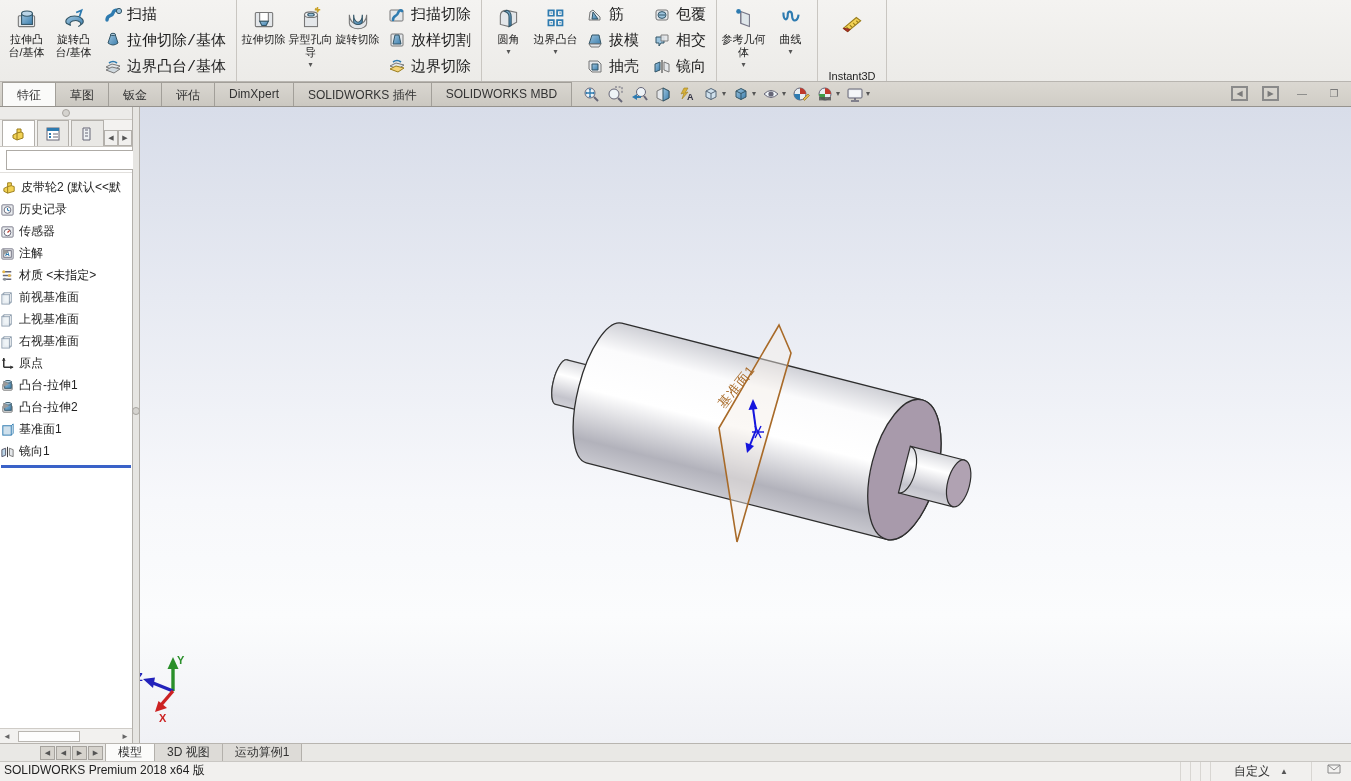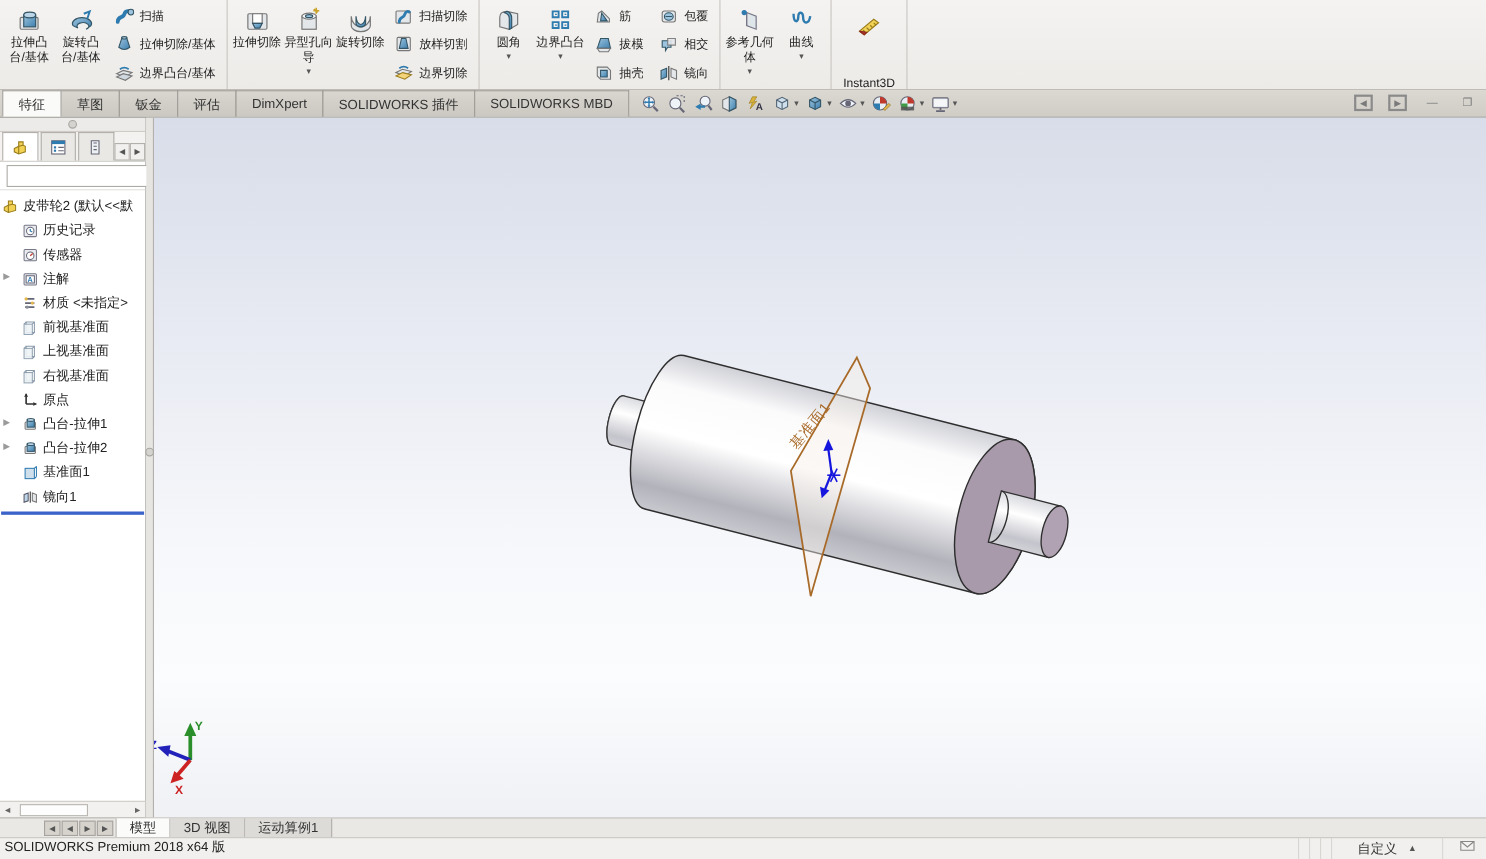--- a/index.html
+++ b/index.html
@@ -9,21 +9,21 @@
 
   
   .ribbon { height:82px; background:linear-gradient(#f4f3f1,#ecebe8); border-bottom:1px solid #b8b5b0; display:flex; align-items:stretch; }
   .rgroup { display:flex; align-items:stretch; padding:1px 3px; border-right:1px solid #c9c6c1; }
   .bigbtn { width:47px; display:flex; flex-direction:column; align-items:center; padding-top:5px; font-size:11px; line-height:13px; text-align:center; cursor:default; border-radius:2px; }
   .bigbtn .icon24 { width:26px; height:26px; flex:none; }
   .bigbtn .lbl { margin-top:1px; }
   .bigbtn.wide { width:62px; padding-top:10px;gap:32px; }
   .darr { font-size:8px; color:#555; line-height:8px; margin-top:2px; }
   .stack { display:flex; flex-direction:column; justify-content:space-around; padding:1px 2px; }
-  .smallbtn { display:flex; align-items:center; gap:5px; font-size:11px; height:24px; padding:0 5px; border-radius:2px; }
+  .smallbtn { display:flex; align-items:center; gap:5px; font-size:15px; height:24px; padding:0 5px; border-radius:2px;font-family:Liberation Mono, monospace; }
   .icon16 { width:18px; height:18px; flex:none; }
 
   
   .tabrow { height:25px; background:linear-gradient(#dbd8d2,#d0cdc6); border-bottom:1px solid #96938e; display:flex; align-items:flex-end; position:relative; }
   .rtabs { display:flex; height:24px; margin-left:2px; }
   .rtab { padding:4px 14px 3px 14px; font-size:12px; color:#333; background:linear-gradient(#d9d6d0,#cbc8c1); border:1px solid #a29f99; border-bottom:none; margin-right:-1px; white-space:nowrap; }
   .rtab.active { background:#fafaf9; font-weight:normal; position:relative; z-index:2; }
   .headsup { position:absolute; left:580px; top:2px; display:flex; align-items:center; gap:2px; }
   .hbtn { display:flex; align-items:center; padding:1px 2px; border-radius:2px; }
   .hbtn .darr { margin:0 0 0 2px; }
@@ -37,21 +37,21 @@
   .hsplit { height:13px; background:#ecebe9; border-bottom:1px solid #cfccc7; display:flex; align-items:center; justify-content:center; }
   .knob { width:8px; height:8px; border-radius:50%; background:#d5d3cf; border:1px solid #a8a5a0; }
   .ptabs { height:27px; display:flex; align-items:flex-end; background:#f3f2f0; border-bottom:1px solid #c9c6c1; }
   .ptab { width:35px; height:26px; display:flex; align-items:center; justify-content:center; border:1px solid #b3b0ab; border-bottom:none; background:#e9e8e5; margin-left:2px; }
   .ptab.active { background:#ffffff; }
   .pscroll { display:flex; margin-left:auto; }
   .pscroll .sbtn { width:14px; height:16px; border:1px solid #b3b0ab; background:#f1f0ee; font-size:7px; color:#555; display:flex; align-items:center; justify-content:center; }
   .filterrow { height:26px; display:flex; align-items:center; padding:2px 3px; gap:3px; border-bottom:1px solid #e2e0dd; }
   .filterrow input { flex:1; height:20px; border:1px solid #aeaba6; font-size:11px; padding:0 3px; outline:none; }
   .tree { flex:1; overflow:hidden; padding-top:3px; font-size:12px; }
-  .trow { height:22px; display:flex; align-items:center; gap:4px; padding-left:20px; position:relative; white-space:nowrap; overflow:hidden; }
+  .trow { height:22px; display:flex; align-items:center; gap:4px; position:relative; white-space:nowrap; overflow:hidden; }
   .trow.root { padding-left:2px; }
   .exp { position:absolute; left:3px; top:6px; width:8px; height:8px; font-size:8px; color:#9a9a9a; line-height:8px; }
   .ticon { width:15px; height:15px; flex:none; }
   .rollback { height:3px; background:#3a62c8; margin:3px 1px 0 1px; }
   .panel-hscroll { height:15px; border-top:1px solid #cfccc7; background:#f2f1ef; display:flex; align-items:center; }
   .panel-hscroll .sar { width:14px; text-align:center; font-size:8px; color:#666; }
   .panel-hscroll .thumb { width:62px; height:11px; background:#fdfdfd; border:1px solid #b9b6b1; margin-left:4px; }
   .vsplit { width:7px; background:#e6e5e2; border-right:1px solid #b4b1ac; position:relative; }
   .vsplit .knob { position:absolute; left:-1px; top:300px; }
   .viewport { flex:1; position:relative; background:linear-gradient(180deg,#d8dde9 0%,#e7eaf2 30%,#f7f8fb 62%,#fbfcfd 80%,#f0f1f5 100%); }

